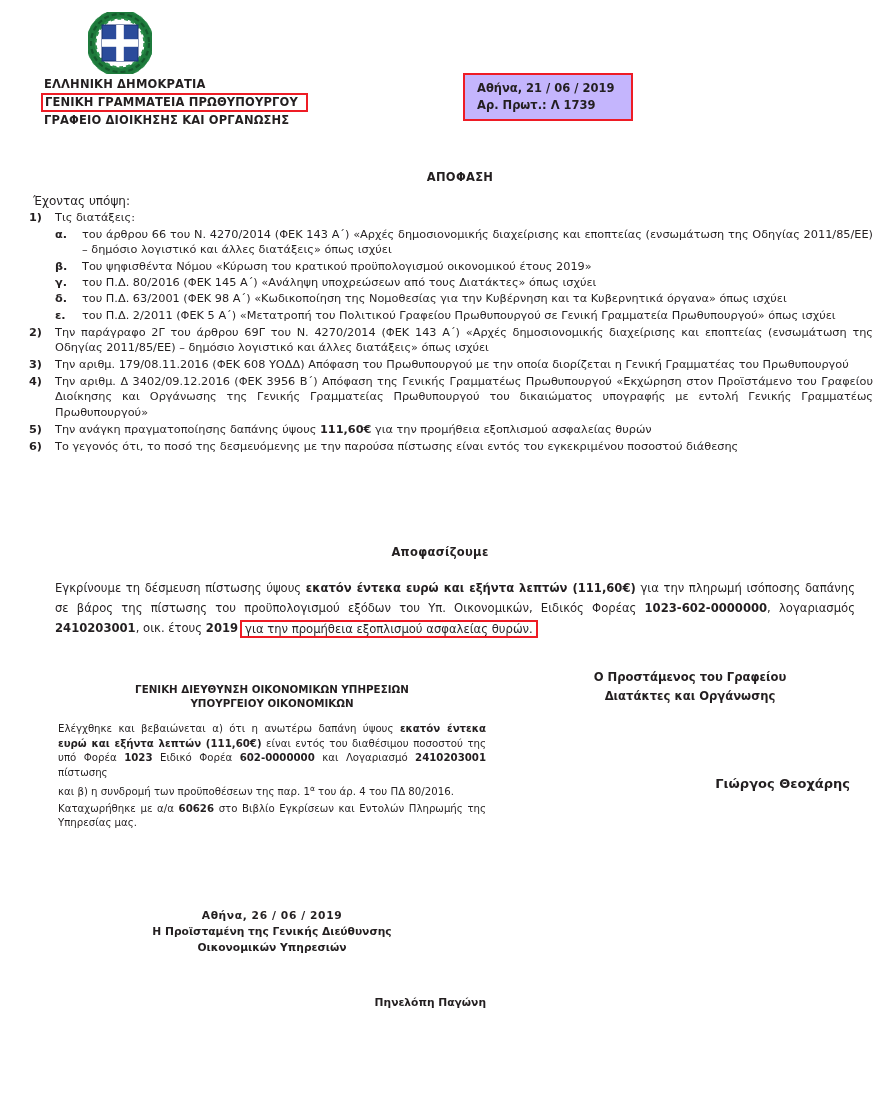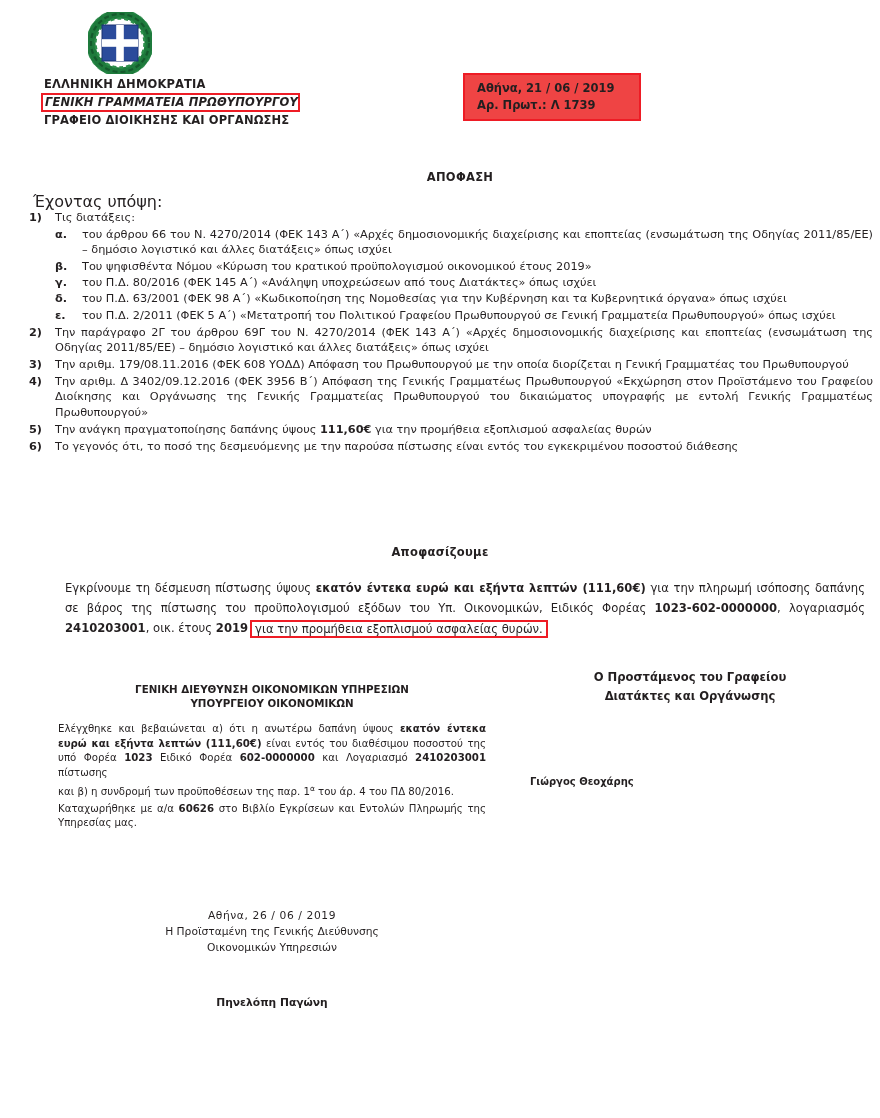--- a/index.html
+++ b/index.html
@@ -39,37 +39,36 @@
     top: 76px;
     font-size: 11.5px;
     font-weight: bold;
     letter-spacing: 0.15px;
     line-height: 16.5px;
   }
   .letterhead div { white-space: nowrap; }
   .hl-box {
     display: inline-block;
     border: 2.5px solid #ee1c25;
-    padding: 0px 0 0px 2px;
+    padding: 0px 8px 0px 2px;
     margin-left: -3px;
     line-height: 15px;
-    font-style: italic;
   }
 
   
   .datebox {
     position: absolute;
     left: 463px;
     top: 73px;
     border: 2.5px solid #ee1c25;
-    padding: 5px 24px 5px 12px;
+    padding: 5px 16px 5px 12px;
     font-size: 11.5px;
     font-weight: bold;
     line-height: 17px;
-    background: #ef4444;
+    background: #c4b5fd;
   }
   .datebox div { white-space: nowrap; }
 
   
   .center-title {
     position: absolute;
     width: 880px;
     text-align: center;
     font-size: 11.5px;
     font-weight: bold;
@@ -80,21 +79,21 @@
 
   
   .body-block {
     position: absolute;
     left: 27px;
     top: 194px;
     width: 846px;
     font-size: 11.3px;
     line-height: 15.4px;
   }
-  .intro { margin: 0 0 1px 6px; font-size: 16px; }
+  .intro { margin: 0 0 1px 6px; font-size: 12px; }
 
   ol.lvl1 {
     list-style: none;
     margin: 0;
     padding: 0;
   }
   ol.lvl1 > li {
     position: relative;
     padding-left: 28px;
     margin-bottom: 1.5px;
@@ -122,21 +121,21 @@
     position: absolute;
     left: 0px;
     top: 0;
     font-weight: bold;
   }
   .b { font-weight: bold; }
 
   
   .decision {
     position: absolute;
-    left: 65px;
+    left: 55px;
     top: 578px;
     width: 800px;
     font-size: 11.6px;
     line-height: 20px;
     text-align: justify;
   }
   .red-inline {
     display: inline-block;
     border: 2.5px solid #ee1c25;
     padding: 0px 3px;
@@ -154,22 +153,22 @@
     text-align: center;
     font-size: 11.6px;
     font-weight: bold;
     line-height: 19px;
   }
   .right-sig-name {
     position: absolute;
     left: 530px;
     top: 776px;
     width: 320px;
-    text-align: left;
-    font-size: 10px;
+    text-align: right;
+    font-size: 13px;
     font-weight: bold;
   }
 
   .left-sig {
     position: absolute;
     left: 58px;
     top: 682px;
     width: 428px;
     font-size: 10.2px;
     line-height: 14.5px;
@@ -187,30 +186,30 @@
   }
   .left-sig p.pgap { margin-top: 2px; }
 
   .bottom-sig {
     position: absolute;
     left: 58px;
     top: 908px;
     width: 428px;
     text-align: center;
     font-size: 10.7px;
-    font-weight: normal;
+    font-weight: bold;
     line-height: 16px;
   }
   .bottom-sig .dateline { letter-spacing: 0.6px; }
   .bottom-sig-name {
     position: absolute;
     left: 58px;
     top: 996px;
     width: 428px;
-    text-align: center;
+    text-align: right;
     font-size: 10.7px;
     font-weight: bold;
   }
   sup { font-size: 7.5px; vertical-align: super; }
 </style>
 </head>
 <body>
 
 <div class="page">
 

